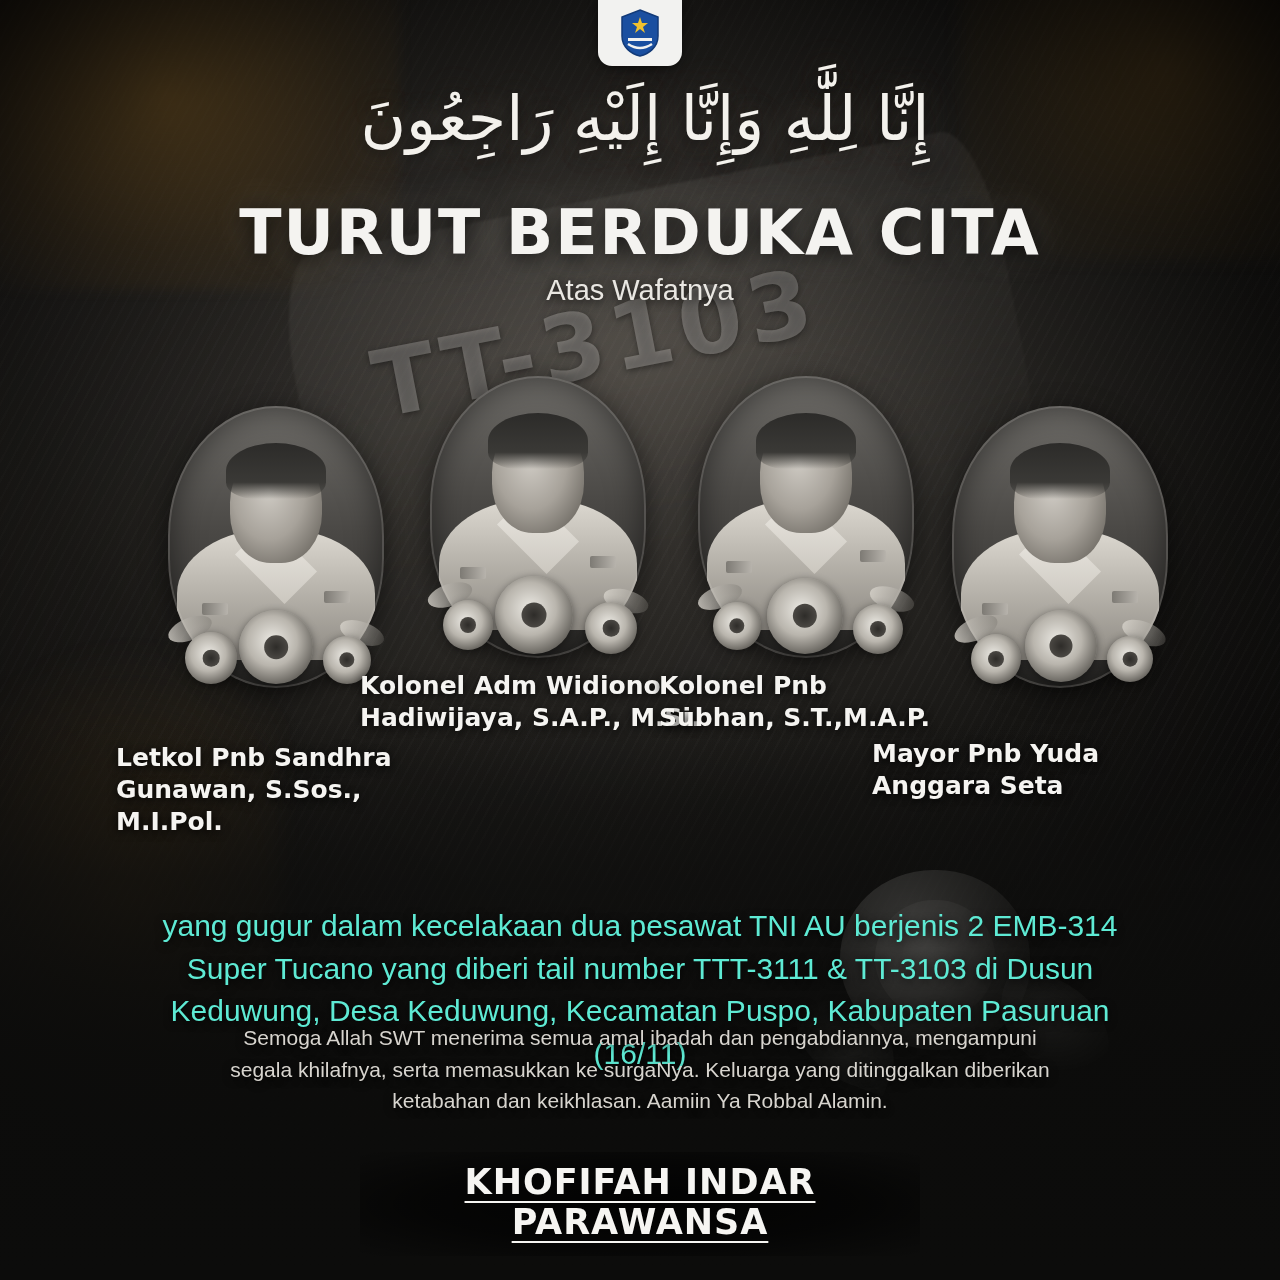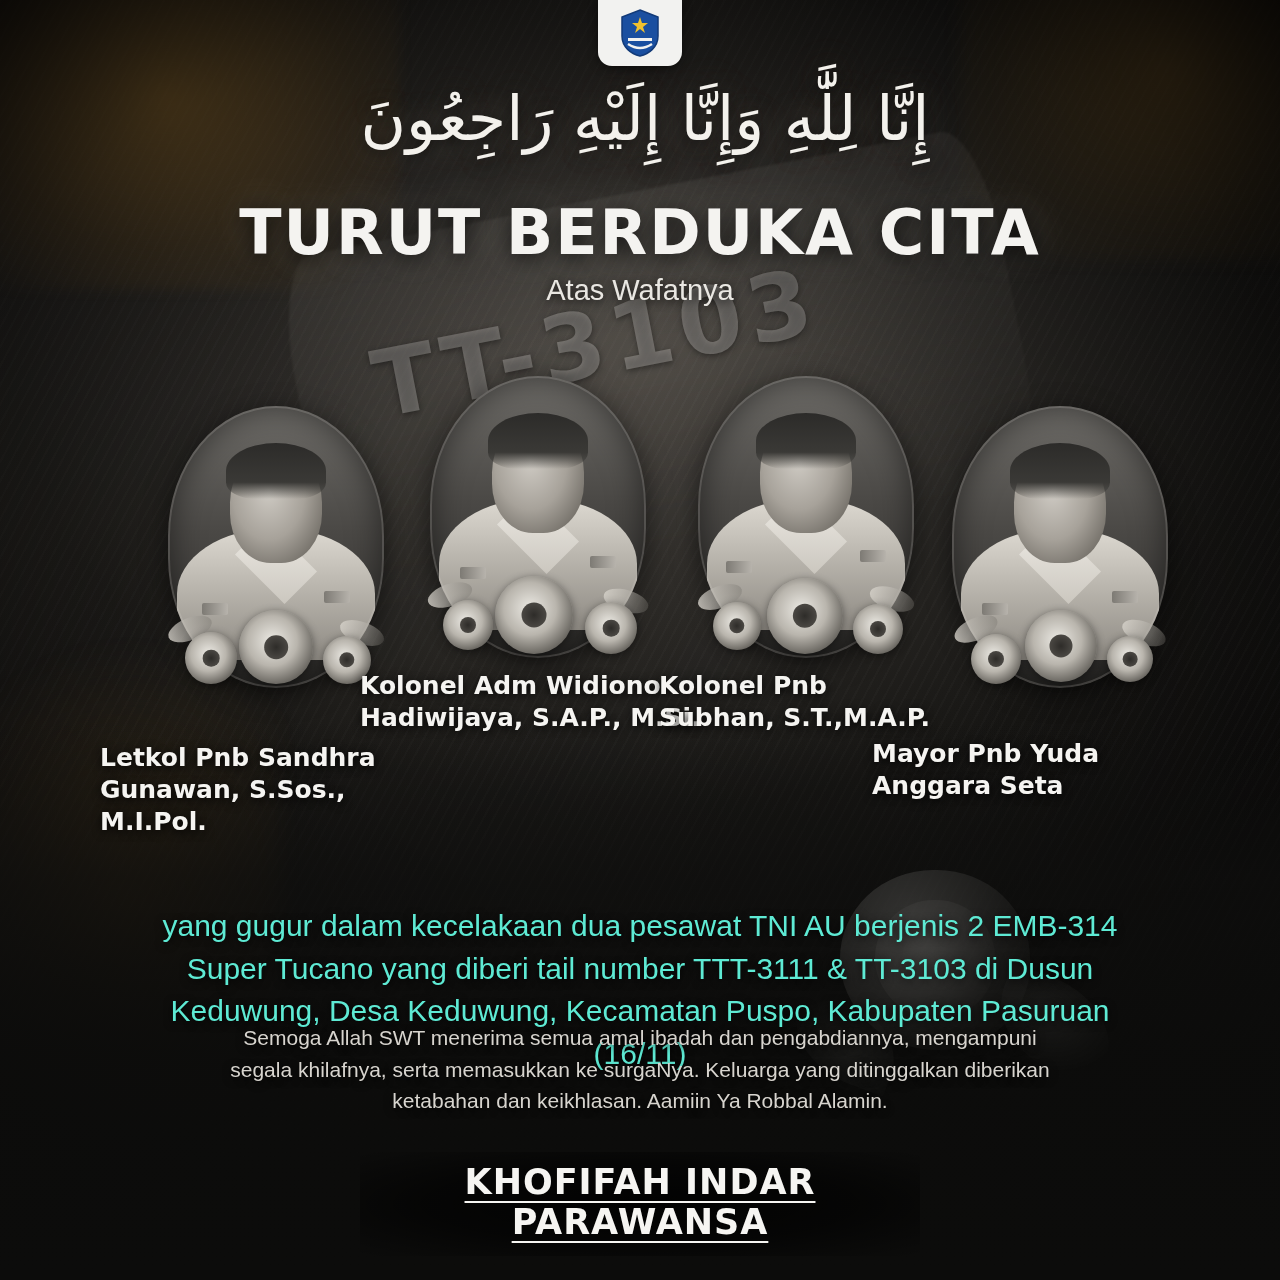--- a/index.html
+++ b/index.html
@@ -435,21 +435,21 @@
         <div class="petal-sm" style="left:8px; top:44px; transform:rotate(-24deg);"></div>
         <div class="petal-sm" style="right:8px; top:48px; transform:rotate(22deg);"></div>
         <div class="flower" style="left:80px; top:36px; width:72px; height:72px;"></div>
         <div class="flower" style="left:26px; top:60px; width:50px; height:50px;"></div>
         <div class="flower" style="right:22px; top:62px; width:46px; height:46px;"></div>
       </div>
     </div>
 
   </div>
 
-  <div class="name" style="left:100px; top:742px; width:360px;">Letkol Pnb Sandhra
+  <div class="name" style="left:116px; top:742px; width:360px;">Letkol Pnb Sandhra
 Gunawan, S.Sos., M.I.Pol.</div>
   <div class="name" style="left:360px; top:670px; width:360px;">Kolonel Adm Widiono
 Hadiwijaya, S.A.P., M.Si.</div>
   <div class="name" style="left:659px; top:670px; width:330px;">Kolonel Pnb
 Subhan, S.T.,M.A.P.</div>
   <div class="name" style="left:872px; top:738px; width:340px;">Mayor Pnb Yuda
 Anggara Seta</div>
 
   <div class="body-text">yang gugur dalam kecelakaan dua pesawat TNI AU berjenis 2 EMB-314 Super Tucano yang diberi tail number TTT-3111 &amp; TT-3103 di Dusun Keduwung, Desa Keduwung, Kecamatan Puspo, Kabupaten Pasuruan (16/11)</div>
   <div class="prayer">Semoga Allah SWT menerima semua amal ibadah dan pengabdiannya, mengampuni segala khilafnya, serta memasukkan ke surgaNya. Keluarga yang ditinggalkan diberikan ketabahan dan keikhlasan. Aamiin Ya Robbal Alamin.</div>

